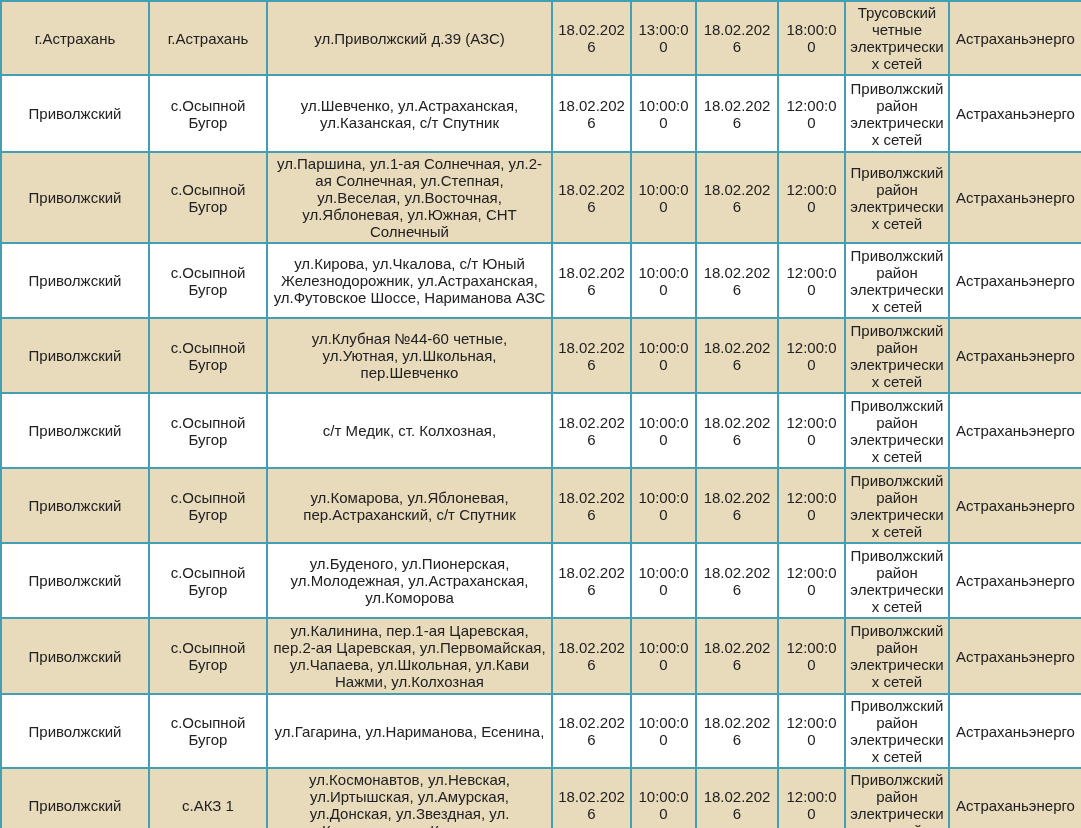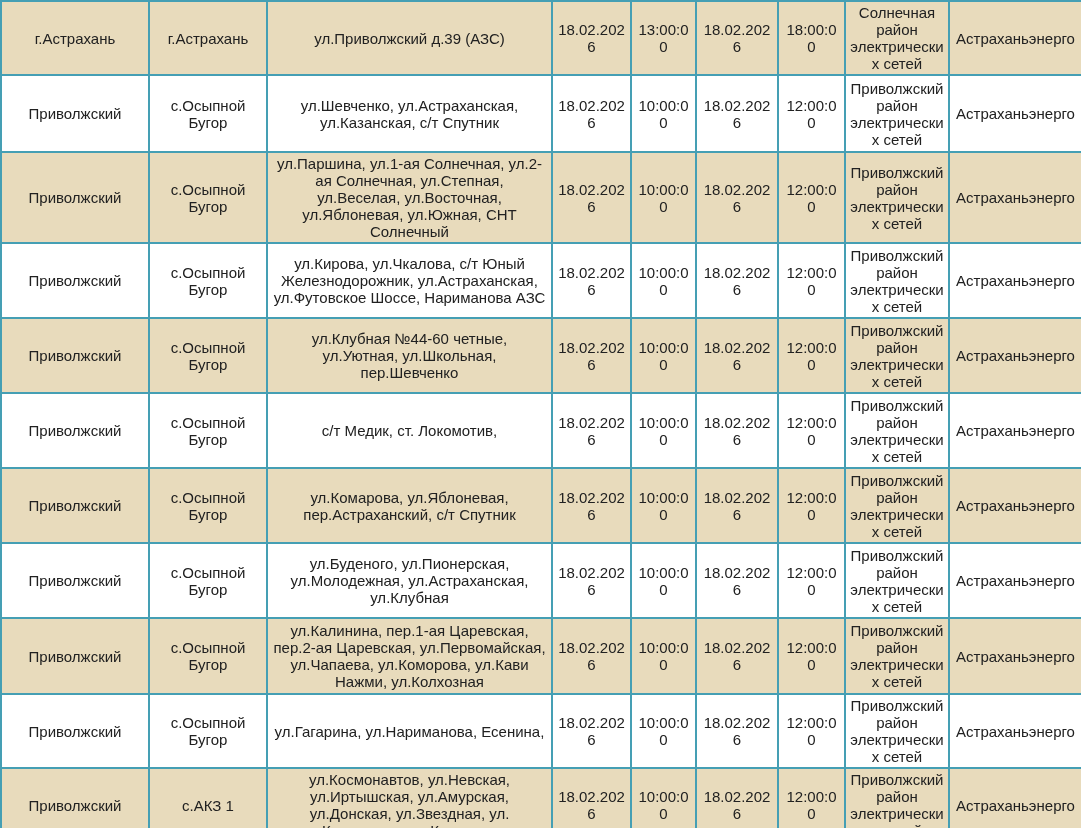--- a/index.html
+++ b/index.html
@@ -42,21 +42,21 @@
   </colgroup>
   <tbody>
       <tr style="height: 73px;">
         <td>г.Астрахань</td>
         <td>г.Астрахань</td>
         <td>ул.Приволжский д.39 (АЗС)</td>
         <td>18.02.2026</td>
         <td>13:00:00</td>
         <td>18.02.2026</td>
         <td>18:00:00</td>
-        <td>Солнечная район электрических сетей</td>
+        <td>Трусовский четные электрических сетей</td>
         <td>Астраханьэнерго</td>
       </tr>
       <tr style="height: 77px;">
         <td>Приволжский</td>
         <td>с.Осыпной Бугор</td>
         <td>ул.Шевченко, ул.Астраханская, ул.Казанская, с/т Спутник</td>
         <td>18.02.2026</td>
         <td>10:00:00</td>
         <td>18.02.2026</td>
         <td>12:00:00</td>
@@ -92,21 +92,21 @@
         <td>18.02.2026</td>
         <td>10:00:00</td>
         <td>18.02.2026</td>
         <td>12:00:00</td>
         <td>Приволжский район электрических сетей</td>
         <td>Астраханьэнерго</td>
       </tr>
       <tr style="height: 75px;">
         <td>Приволжский</td>
         <td>с.Осыпной Бугор</td>
-        <td>с/т Медик, ст. Локомотив,</td>
+        <td>с/т Медик, ст. Колхозная,</td>
         <td>18.02.2026</td>
         <td>10:00:00</td>
         <td>18.02.2026</td>
         <td>12:00:00</td>
         <td>Приволжский район электрических сетей</td>
         <td>Астраханьэнерго</td>
       </tr>
       <tr style="height: 75px;">
         <td>Приволжский</td>
         <td>с.Осыпной Бугор</td>
@@ -114,32 +114,32 @@
         <td>18.02.2026</td>
         <td>10:00:00</td>
         <td>18.02.2026</td>
         <td>12:00:00</td>
         <td>Приволжский район электрических сетей</td>
         <td>Астраханьэнерго</td>
       </tr>
       <tr style="height: 75px;">
         <td>Приволжский</td>
         <td>с.Осыпной Бугор</td>
-        <td>ул.Буденого, ул.Пионерская, ул.Молодежная, ул.Астраханская, ул.Клубная</td>
+        <td>ул.Буденого, ул.Пионерская, ул.Молодежная, ул.Астраханская, ул.Коморова</td>
         <td>18.02.2026</td>
         <td>10:00:00</td>
         <td>18.02.2026</td>
         <td>12:00:00</td>
         <td>Приволжский район электрических сетей</td>
         <td>Астраханьэнерго</td>
       </tr>
       <tr style="height: 76px;">
         <td>Приволжский</td>
         <td>с.Осыпной Бугор</td>
-        <td>ул.Калинина, пер.1-ая Царевская, пер.2-ая Царевская, ул.Первомайская, ул.Чапаева, ул.Коморова, ул.Кави Нажми, ул.Колхозная</td>
+        <td>ул.Калинина, пер.1-ая Царевская, пер.2-ая Царевская, ул.Первомайская, ул.Чапаева, ул.Школьная, ул.Кави Нажми, ул.Колхозная</td>
         <td>18.02.2026</td>
         <td>10:00:00</td>
         <td>18.02.2026</td>
         <td>12:00:00</td>
         <td>Приволжский район электрических сетей</td>
         <td>Астраханьэнерго</td>
       </tr>
       <tr style="height: 74px;">
         <td>Приволжский</td>
         <td>с.Осыпной Бугор</td>

